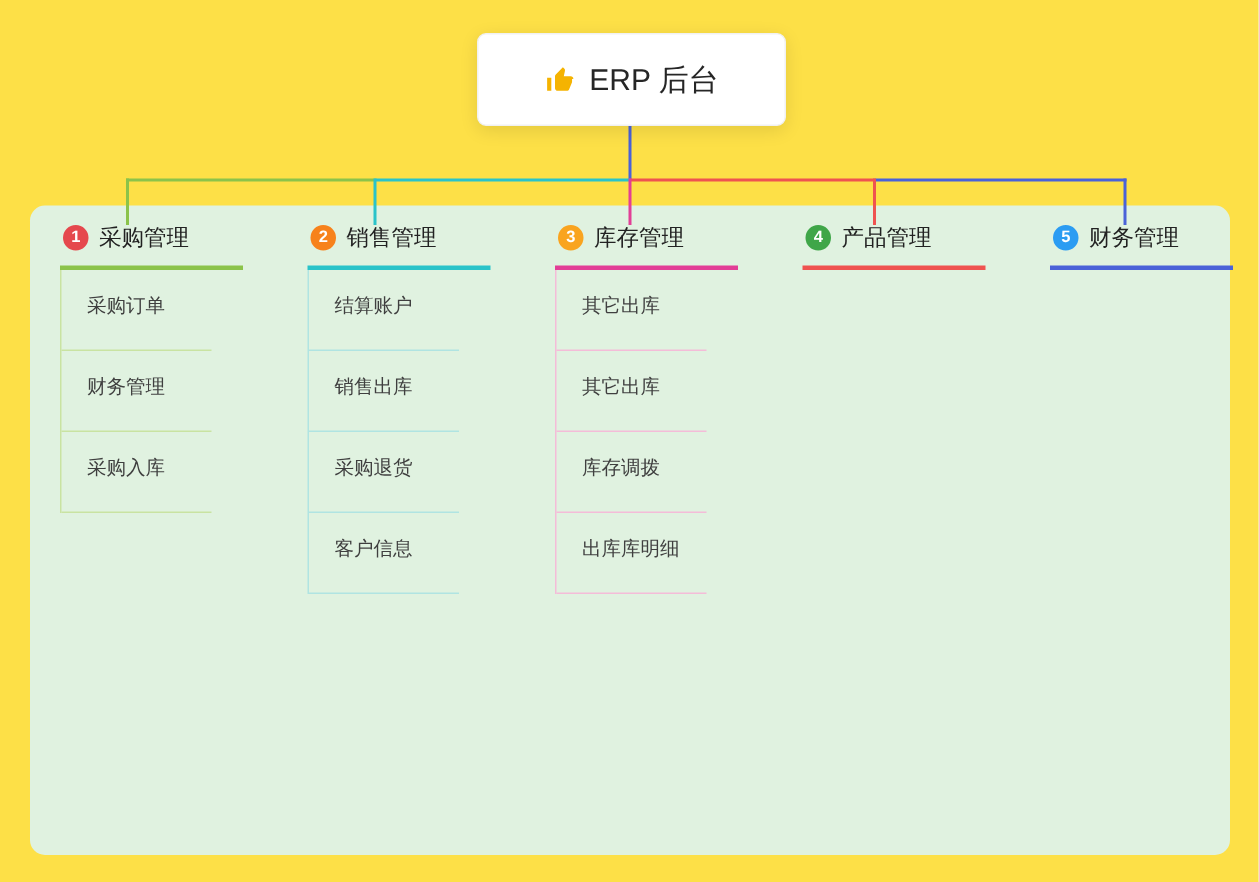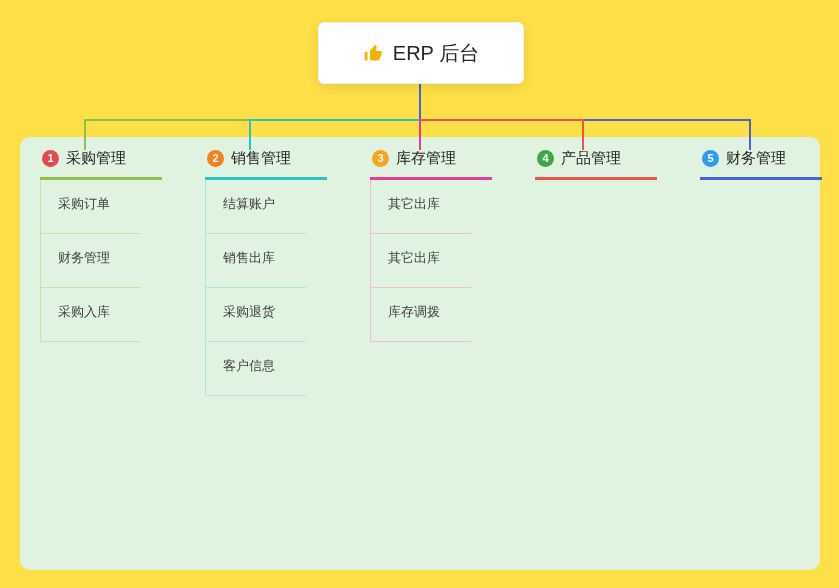--- a/index.html
+++ b/index.html
@@ -106,20 +106,23 @@
     <div class="children">
           <div class="child">
             <span>其它出库</span>
           </div>
           <div class="child">
             <span>其它出库</span>
           </div>
           <div class="child">
             <span>库存调拨</span>
           </div>
+          <div class="child">
+            <span>出库库明细</span>
+          </div>
         </div>
   </div>
       <div class="branch" style="left: 515px; --line: #ef5350; --childline: #f6bcba; --badge: #3fa648;">
     <div class="branch-title">
       <span class="badge">4</span>
       <span>产品管理</span>
     </div>
   </div>
       <div class="branch" style="left: 680px; --line: #4a62d8; --childline: #bcc6ee; --badge: #2b9cf2;">
     <div class="branch-title">

